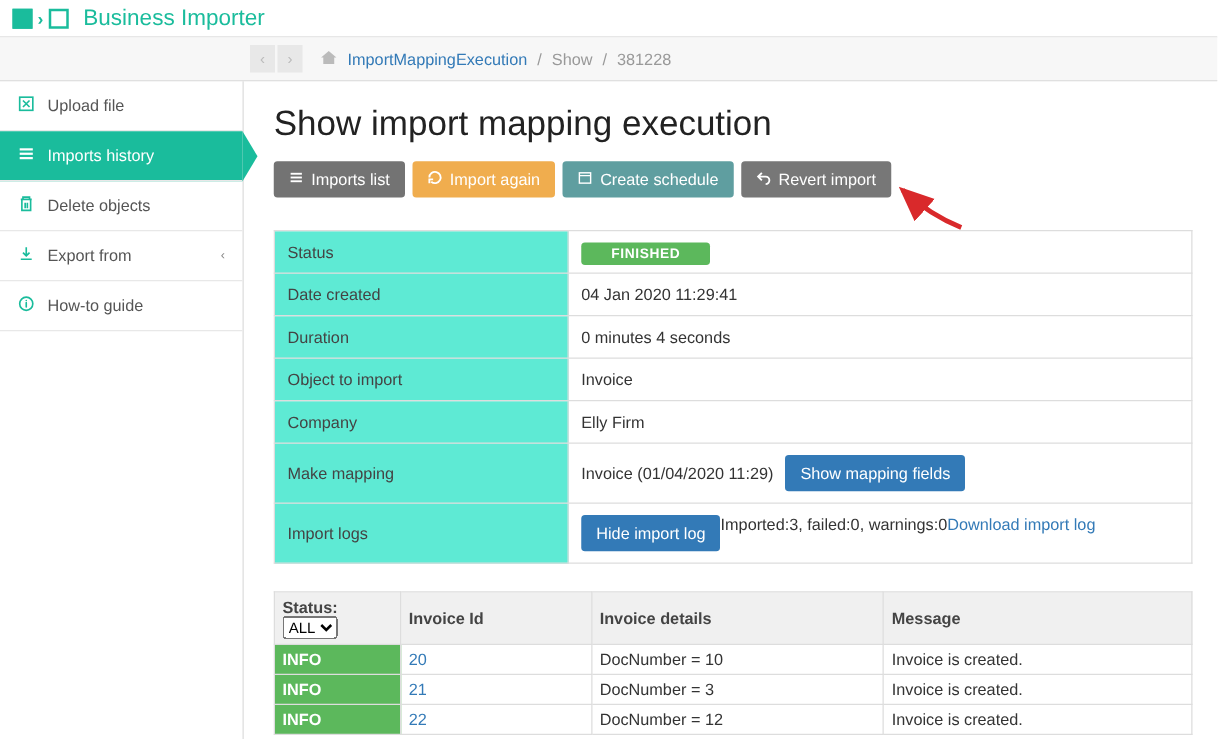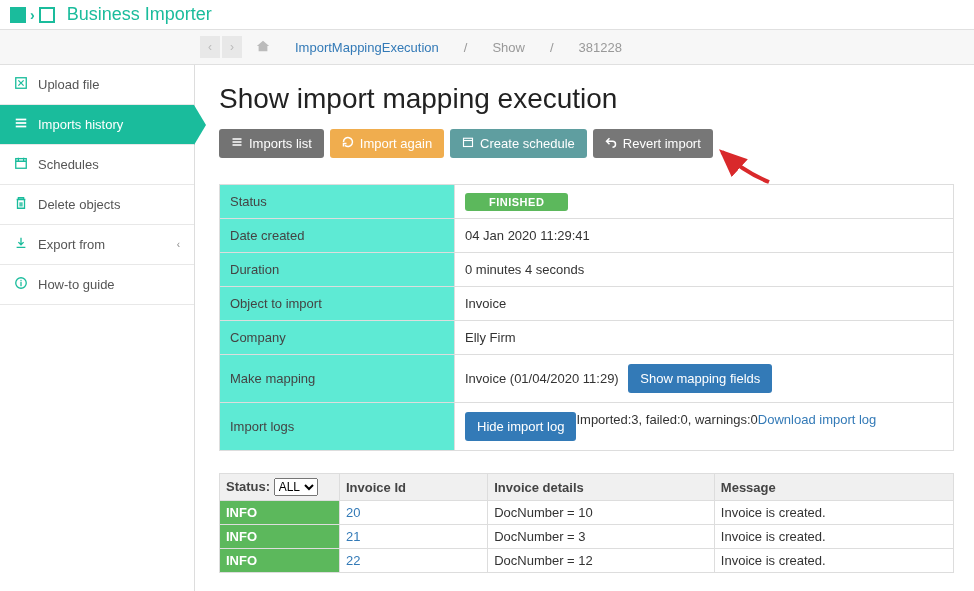--- a/index.html
+++ b/index.html
@@ -6,21 +6,21 @@
 body { font-family: -apple-system, BlinkMacSystemFont, "Segoe UI", Arial, sans-serif; font-size: 13px; color: #333; background: #fff; }
 .header { display: flex; align-items: center; padding: 4px 10px; border-bottom: 1px solid #e0e0e0; }
 .logo { display: flex; align-items: center; gap: 6px; }
 .logo-icon { display: flex; gap: 2px; }
 .logo-box { width: 16px; height: 16px; border: 2px solid #1abc9c; position: relative; }
 .logo-arrow { color: #1abc9c; font-weight: bold; font-size: 14px; margin: 0 2px; }
 .logo-text { color: #1abc9c; font-size: 18px; font-weight: 400; margin-left: 6px; }
 .subheader { background: #f7f7f7; border-bottom: 1px solid #e0e0e0; padding: 6px 0 6px 200px; display: flex; align-items: center; }
 .nav-arrows { display: flex; gap: 2px; margin-right: 14px; }
 .nav-arrow { width: 20px; height: 22px; background: #e8e8e8; color: #bbb; display: flex; align-items: center; justify-content: center; font-size: 12px; }
-.breadcrumb { display: flex; align-items: center; gap: 25px; color: #999; font-size: 13px; }
+.breadcrumb { display: flex; align-items: center; gap: 8px; color: #999; font-size: 13px; }
 .breadcrumb a { color: #337ab7; text-decoration: none; }
 .home-icon { color: #bbb; }
 .main { display: flex; }
 .sidebar { width: 195px; flex-shrink: 0; border-right: 1px solid #ddd; }
 .sidebar-item { display: flex; align-items: center; gap: 10px; padding: 11px 14px; border-bottom: 1px solid #e8e8e8; color: #555; cursor: pointer; position: relative; }
 .sidebar-item.active { background: #1abc9c; color: #fff; }
 .sidebar-item.active::after { content: ""; position: absolute; right: -12px; top: 0; border-top: 20px solid transparent; border-bottom: 20px solid transparent; border-left: 12px solid #1abc9c; }
 .sidebar-item .icon { width: 14px; text-align: center; color: #1abc9c; }
 .sidebar-item.active .icon { color: #fff; }
 .sidebar-item .chev { margin-left: auto; color: #888; font-size: 10px; }
@@ -36,21 +36,21 @@
 .info-table { width: 100%; border-collapse: collapse; border: 1px solid #ddd; margin-bottom: 22px; }
 .info-table td { padding: 9px 10px; border: 1px solid #ddd; vertical-align: middle; }
 .info-table td:first-child { width: 235px; font-weight: normal; color: #444; background: #5eead4; }
 .badge { background: #5cb85c; color: #fff; padding: 3px 24px; border-radius: 3px; font-size: 11px; font-weight: bold; letter-spacing: 0.5px; }
 .log-row { display: flex; align-items: flex-start; flex-wrap: wrap; }
 .log-link { color: #337ab7; text-decoration: none; cursor: pointer; }
 .log-table { width: 100%; border-collapse: collapse; border: 1px solid #ddd; font-size: 13px; }
 .log-table th, .log-table td { border: 1px solid #ddd; padding: 4px 6px; text-align: left; }
 .log-table th { background: #f0f0f0; font-weight: bold; color: #444; }
 .log-table th:last-child { text-align: left; }
-.status-cell { background: #5cb85c; color: #fff; font-weight: bold; width: 120px; }
+.status-cell { background: #5cb85c; color: #fff; font-weight: bold; width: 101px; }
 .id-link { color: #337ab7; text-decoration: none; }
 select { font-size: 12px; }
 .arrow-annotation { position: absolute; left: 495px; top: 18px; pointer-events: none; }
 </style>
 </head>
 <body>
 
 <div class="header">
   <div class="logo">
     <span class="logo-icon">
@@ -94,29 +94,20 @@
     </div>
     <div class="sidebar-item active">
       <span class="icon">
         <svg width="14" height="14" viewBox="0 0 16 16" fill="currentColor">
             <rect x="2" y="3" width="12" height="2"></rect>
             <rect x="2" y="7" width="12" height="2"></rect>
             <rect x="2" y="11" width="12" height="2"></rect>
           </svg>
       </span>
       <span>Imports history</span>
-    </div>
-    <div class="sidebar-item">
-      <span class="icon">
-        <svg width="14" height="14" viewBox="0 0 16 16" fill="none" stroke="currentColor" stroke-width="1.5">
-            <rect x="2" y="3" width="12" height="11"></rect>
-            <path d="M2 6h12M5 2v3M11 2v3"></path>
-          </svg>
-      </span>
-      <span>Schedules</span>
     </div>
     <div class="sidebar-item">
       <span class="icon">
         <svg width="14" height="14" viewBox="0 0 16 16" fill="none" stroke="currentColor" stroke-width="1.5">
             <path d="M3 4h10M5 4V2h6v2M4 4v10h8V4M7 7v5M9 7v5"></path>
           </svg>
       </span>
       <span>Delete objects</span>
     </div>
     <div class="sidebar-item">

